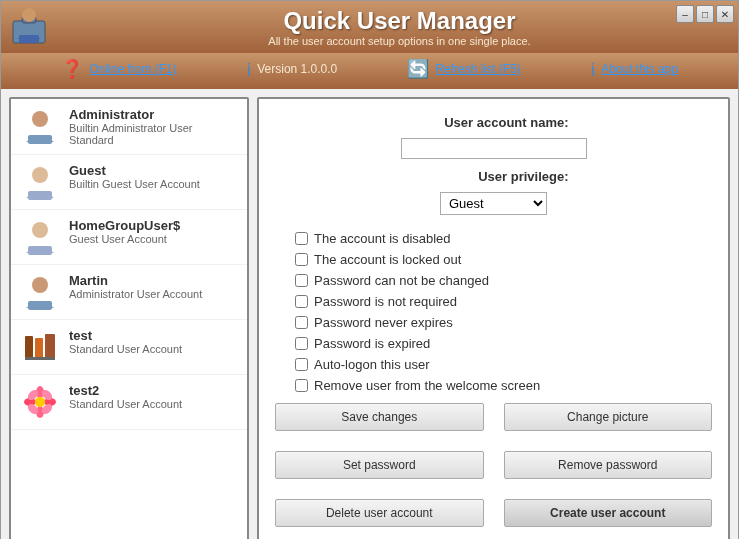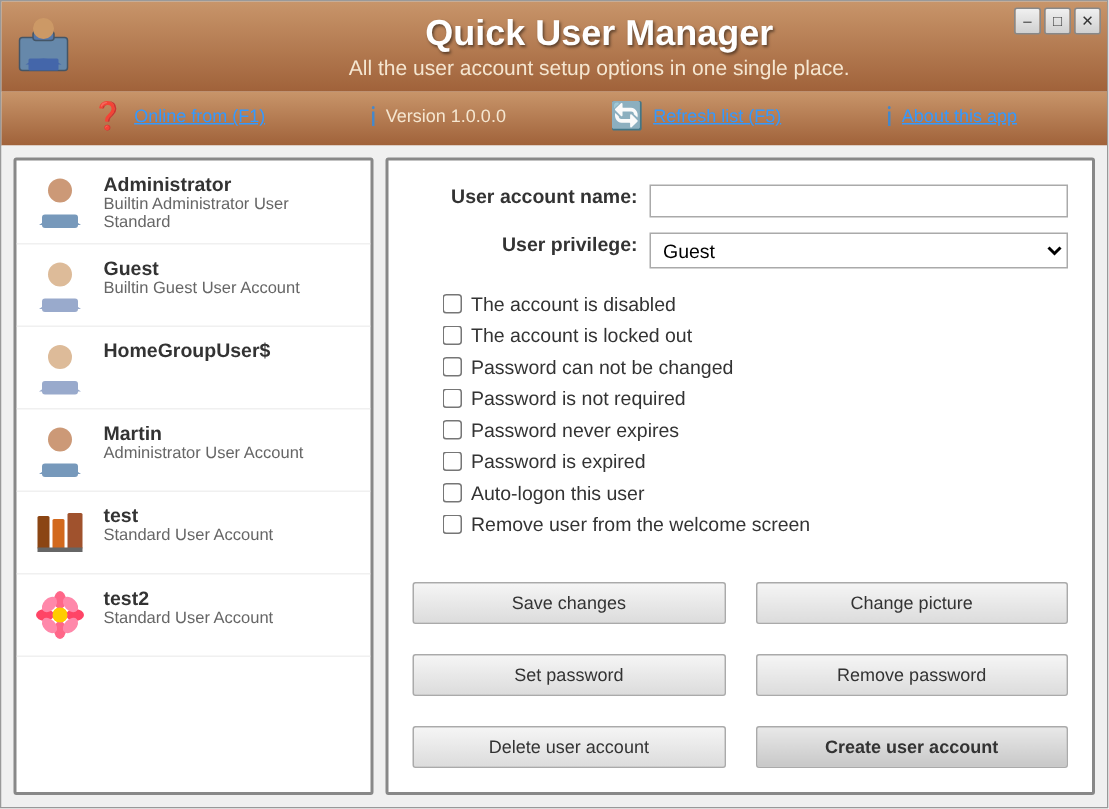--- a/index.html
+++ b/index.html
@@ -37,21 +37,21 @@
       flex: 1;
       text-align: center;
     }
     .title-bar-title {
       font-size: 24px;
       font-weight: bold;
       color: white;
       text-shadow: 1px 1px 2px rgba(0,0,0,0.5);
     }
     .title-bar-subtitle {
-      font-size: 14px;
+      font-size: 11px;
       color: #f5e6d0;
     }
     .title-bar-controls {
       position: absolute;
       top: 4px;
       right: 4px;
       display: flex;
       gap: 2px;
     }
     .win-btn {
@@ -122,22 +122,23 @@
       border: 2px solid #888;
       background: white;
       border-radius: 2px;
       padding: 16px;
       display: flex;
       flex-direction: column;
       gap: 10px;
     }
     .form-row {
       display: flex;
-      align-items: flex-start;
+      align-items: center;
       gap: 8px;
+      flex-direction: column;
     }
     .form-label {
       width: 150px;
       text-align: right;
       font-weight: bold;
       color: #333;
       font-size: 13px;
     }
     .form-input {
       flex: 1;
@@ -279,20 +280,21 @@
       <div class="user-item">
         <div class="user-avatar">
           <svg width="38" height="38" viewBox="0 0 38 38">
             <circle cx="19" cy="12" r="8" fill="#ddbb99"></circle>
             <path d="M5 35 Q19 24 33 35" fill="#99aacc" stroke="none"></path>
             <rect x="7" y="28" width="24" height="9" rx="2" fill="#99aacc"></rect>
           </svg>
         </div>
         <div class="user-info">
           <div class="user-name">HomeGroupUser$</div>
+          <div class="user-type">Guest User Account</div>
         </div>
       </div>
 
       <div class="user-item">
         <div class="user-avatar">
           <svg width="38" height="38" viewBox="0 0 38 38">
             <circle cx="19" cy="12" r="8" fill="#cc9977"></circle>
             <path d="M5 35 Q19 24 33 35" fill="#7799bb" stroke="none"></path>
             <rect x="7" y="28" width="24" height="9" rx="2" fill="#7799bb"></rect>
           </svg>

